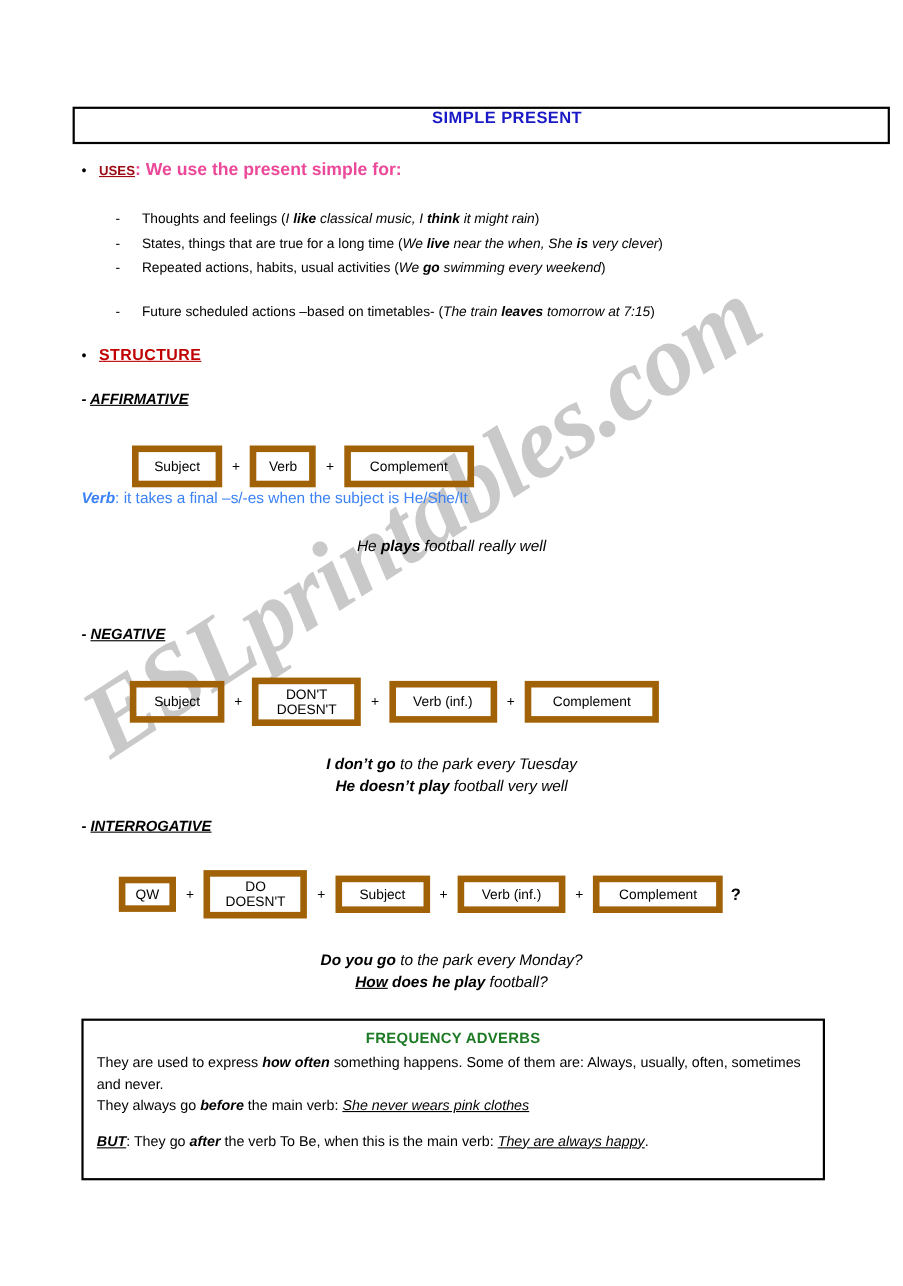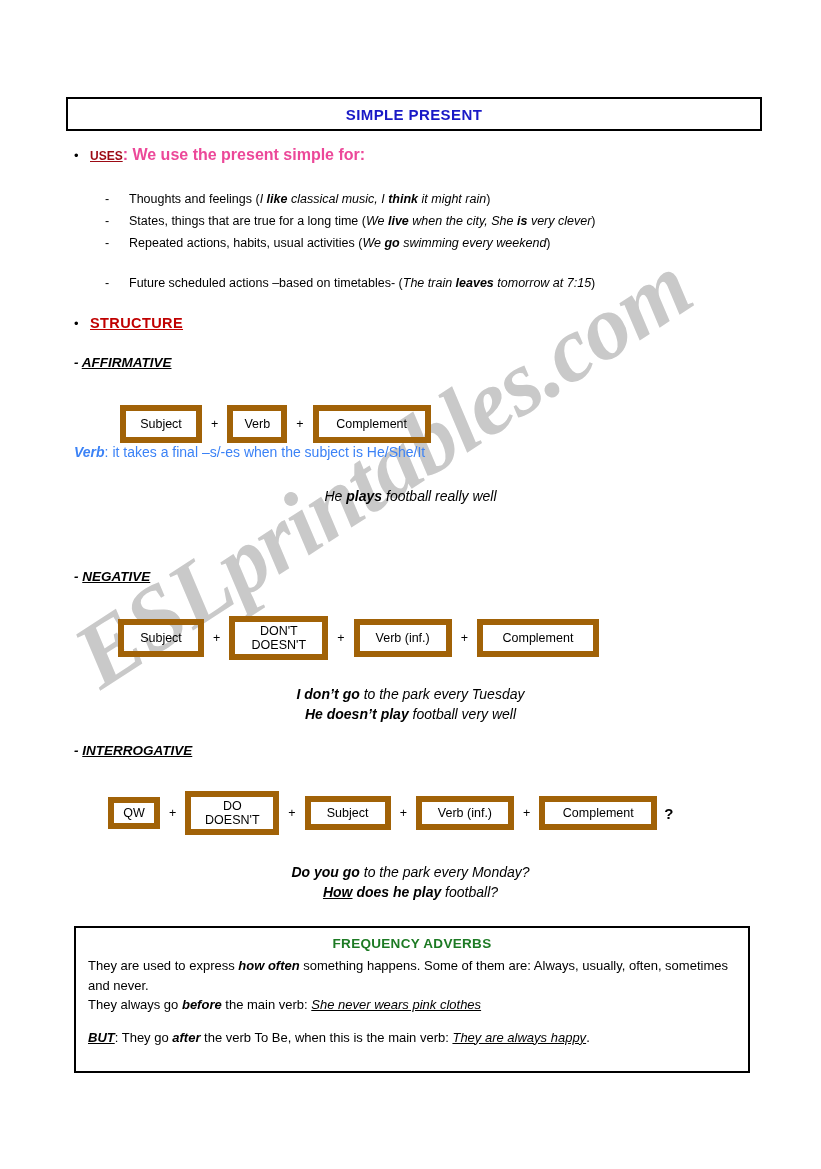--- a/index.html
+++ b/index.html
@@ -51,22 +51,22 @@
 
   .title-box {
     position: absolute;
     left: 66px;
     top: 97px;
     width: 692px;
     height: 30px;
     border: 2px solid #000000;
     background: transparent;
     display: flex;
-    align-items: center;
     justify-content: center;
+    padding-left: 47px;
   }
   .title-text {
     font-size: 15px;
     font-weight: bold;
     color: #1919c6;
     letter-spacing: 0.4px;
   }
 
   
   .bullet-row {
@@ -235,21 +235,21 @@
     <span class="uses-rest">: We use the present simple for:</span>
   </div>
 
   <div class="dash-list">
     <div class="dash-item">
       <span class="dash-mark">-</span>
       <span class="txt">Thoughts and feelings (<i>I </i><b style="font-style: italic;">like</b><i> classical music, </i><i>I </i><b style="font-style: italic;">think</b><i> it  might rain</i>)</span>
     </div>
     <div class="dash-item">
       <span class="dash-mark">-</span>
-      <span class="txt">States, things that are true for a long time (<i>We </i><b style="font-style: italic;">live</b><i> when the city, </i><i>She </i><b style="font-style: italic;">is</b><i> very clever</i>)</span>
+      <span class="txt">States, things that are true for a long time (<i>We </i><b style="font-style: italic;">live</b><i> near the when, </i><i>She </i><b style="font-style: italic;">is</b><i> very clever</i>)</span>
     </div>
     <div class="dash-item">
       <span class="dash-mark">-</span>
       <span class="txt">Repeated actions, habits, usual activities (<i>We </i><b style="font-style: italic;">go</b><i> swimming every weekend</i>)</span>
     </div>
     <div class="dash-gap"></div>
     <div class="dash-item">
       <span class="dash-mark">-</span>
       <span class="txt">Future scheduled actions –based on timetables- (<i>The train </i><b style="font-style: italic;">leaves</b><i> tomorrow at 7:15</i>)</span>
     </div>

